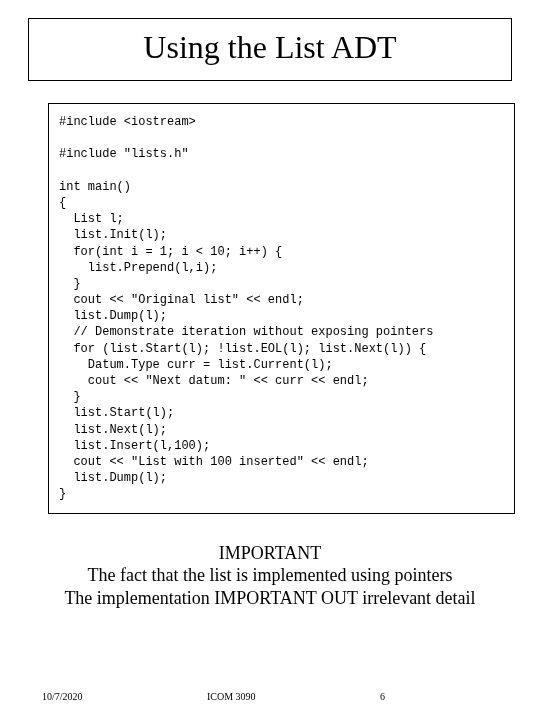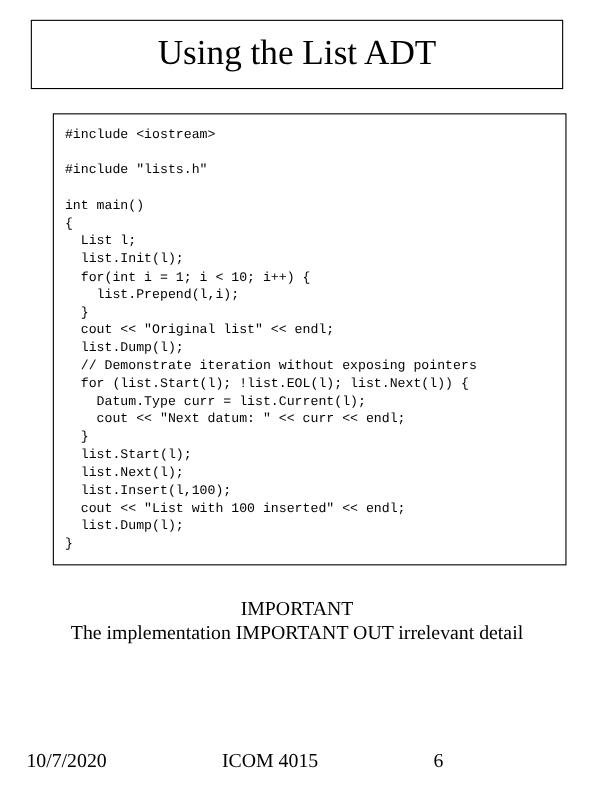--- a/index.html
+++ b/index.html
@@ -37,22 +37,22 @@
     text-align: center;
     font-size: 18px;
     line-height: 1.25;
   }
   .footer {
     position: absolute;
     bottom: 18px;
     left: 0;
     width: 427px;
     box-sizing: border-box;
-    padding: 0 24px;
-    font-size: 18px;
+    padding: 0 42px;
+    font-size: 10px;
     display: flex;
     justify-content: space-between;
     align-items: baseline;
   }
 </style>
 </head>
 <body>
 
 <div class="title-box">
   <span class="title-text">Using the List ADT</span>
@@ -78,20 +78,21 @@
   }
   list.Start(l);
   list.Next(l);
   list.Insert(l,100);
   cout &lt;&lt; "List with 100 inserted" &lt;&lt; endl;
   list.Dump(l);
 }</span></div>
 
 <div class="note-box">
   <div>IMPORTANT</div>
+  <div>The fact that the list is implemented using pointers</div>
   <div>The implementation IMPORTANT OUT irrelevant detail</div>
 </div>
 
 <div class="footer">
   <span>10/7/2020</span>
-  <span>ICOM 4015</span>
+  <span>ICOM 3090</span>
   <span>6</span>
 </div>
 
 </body></html>

